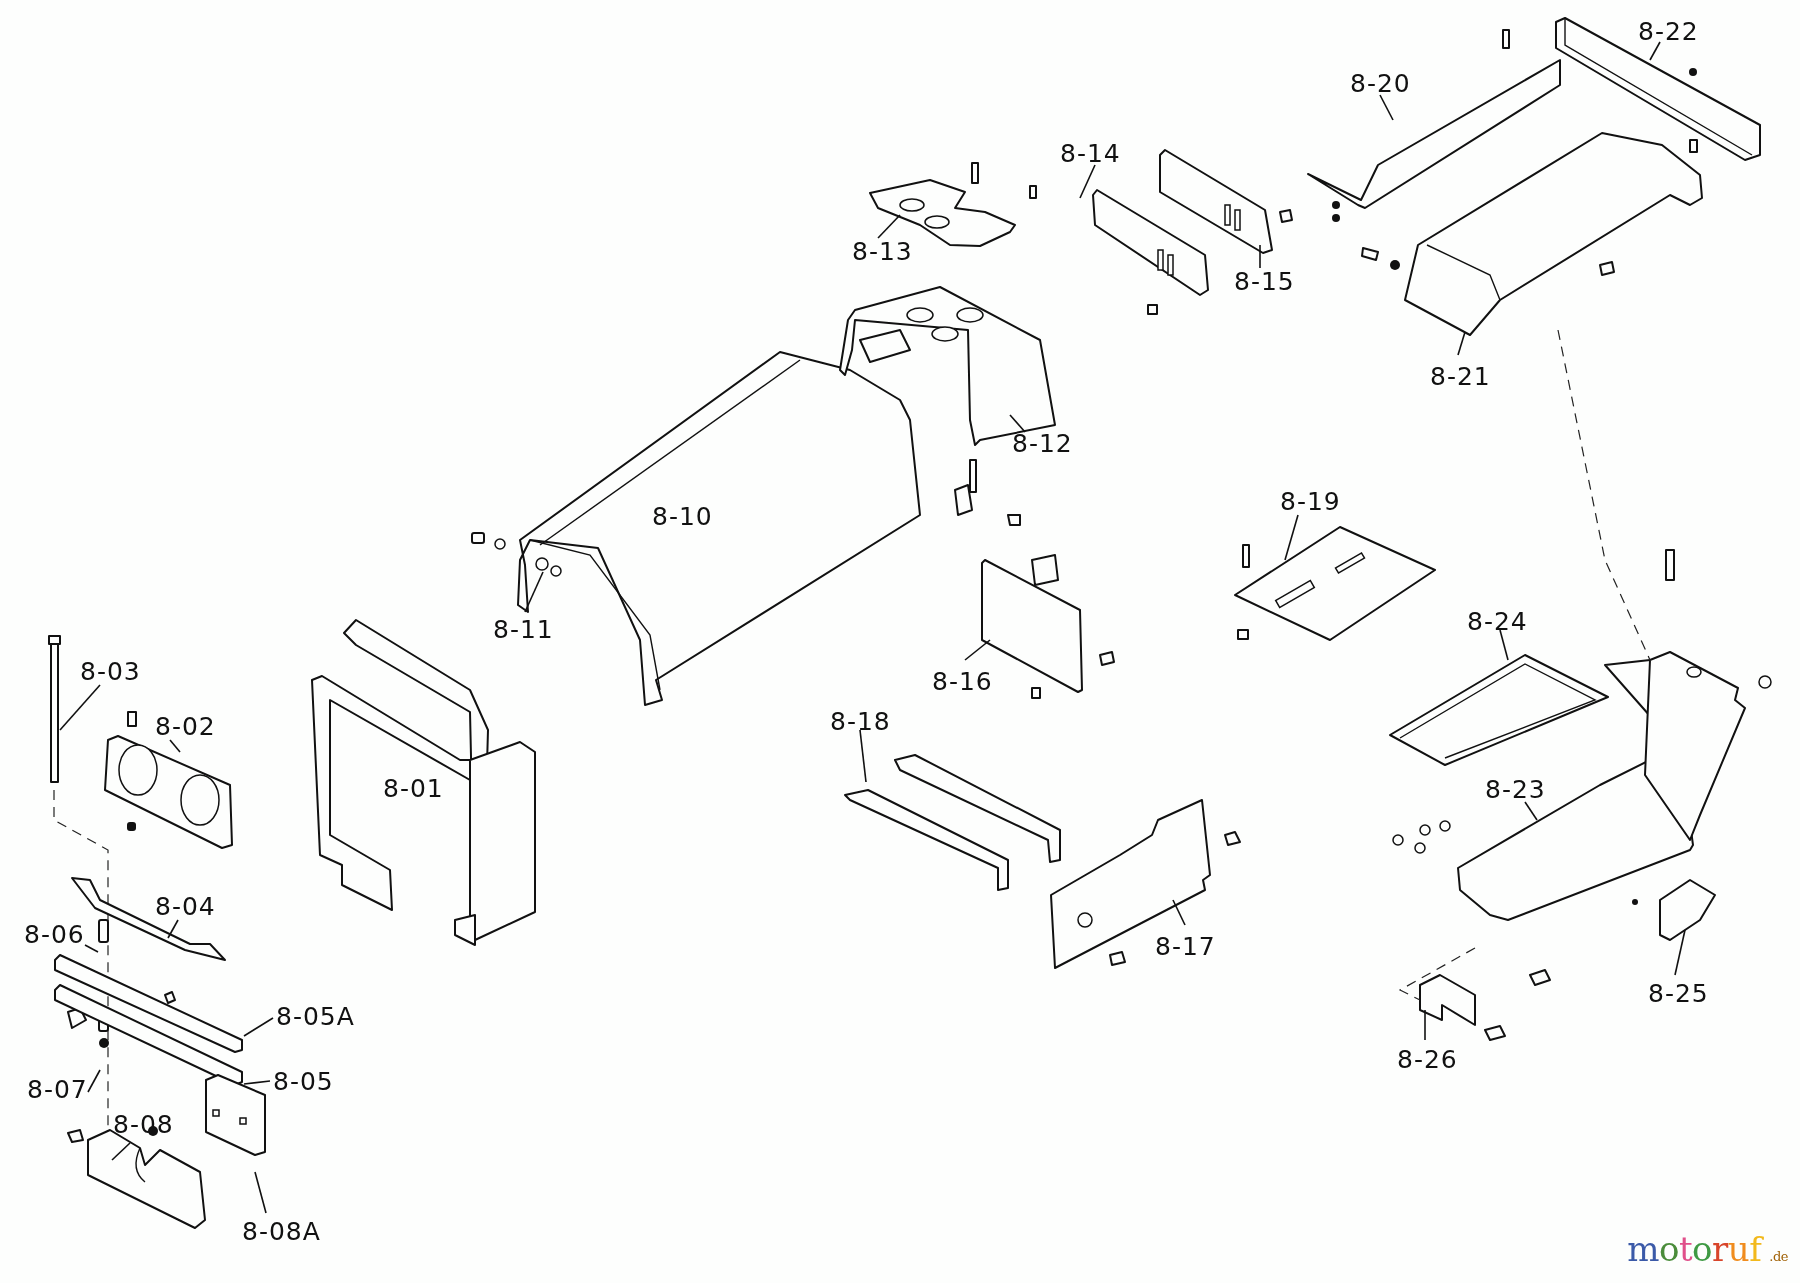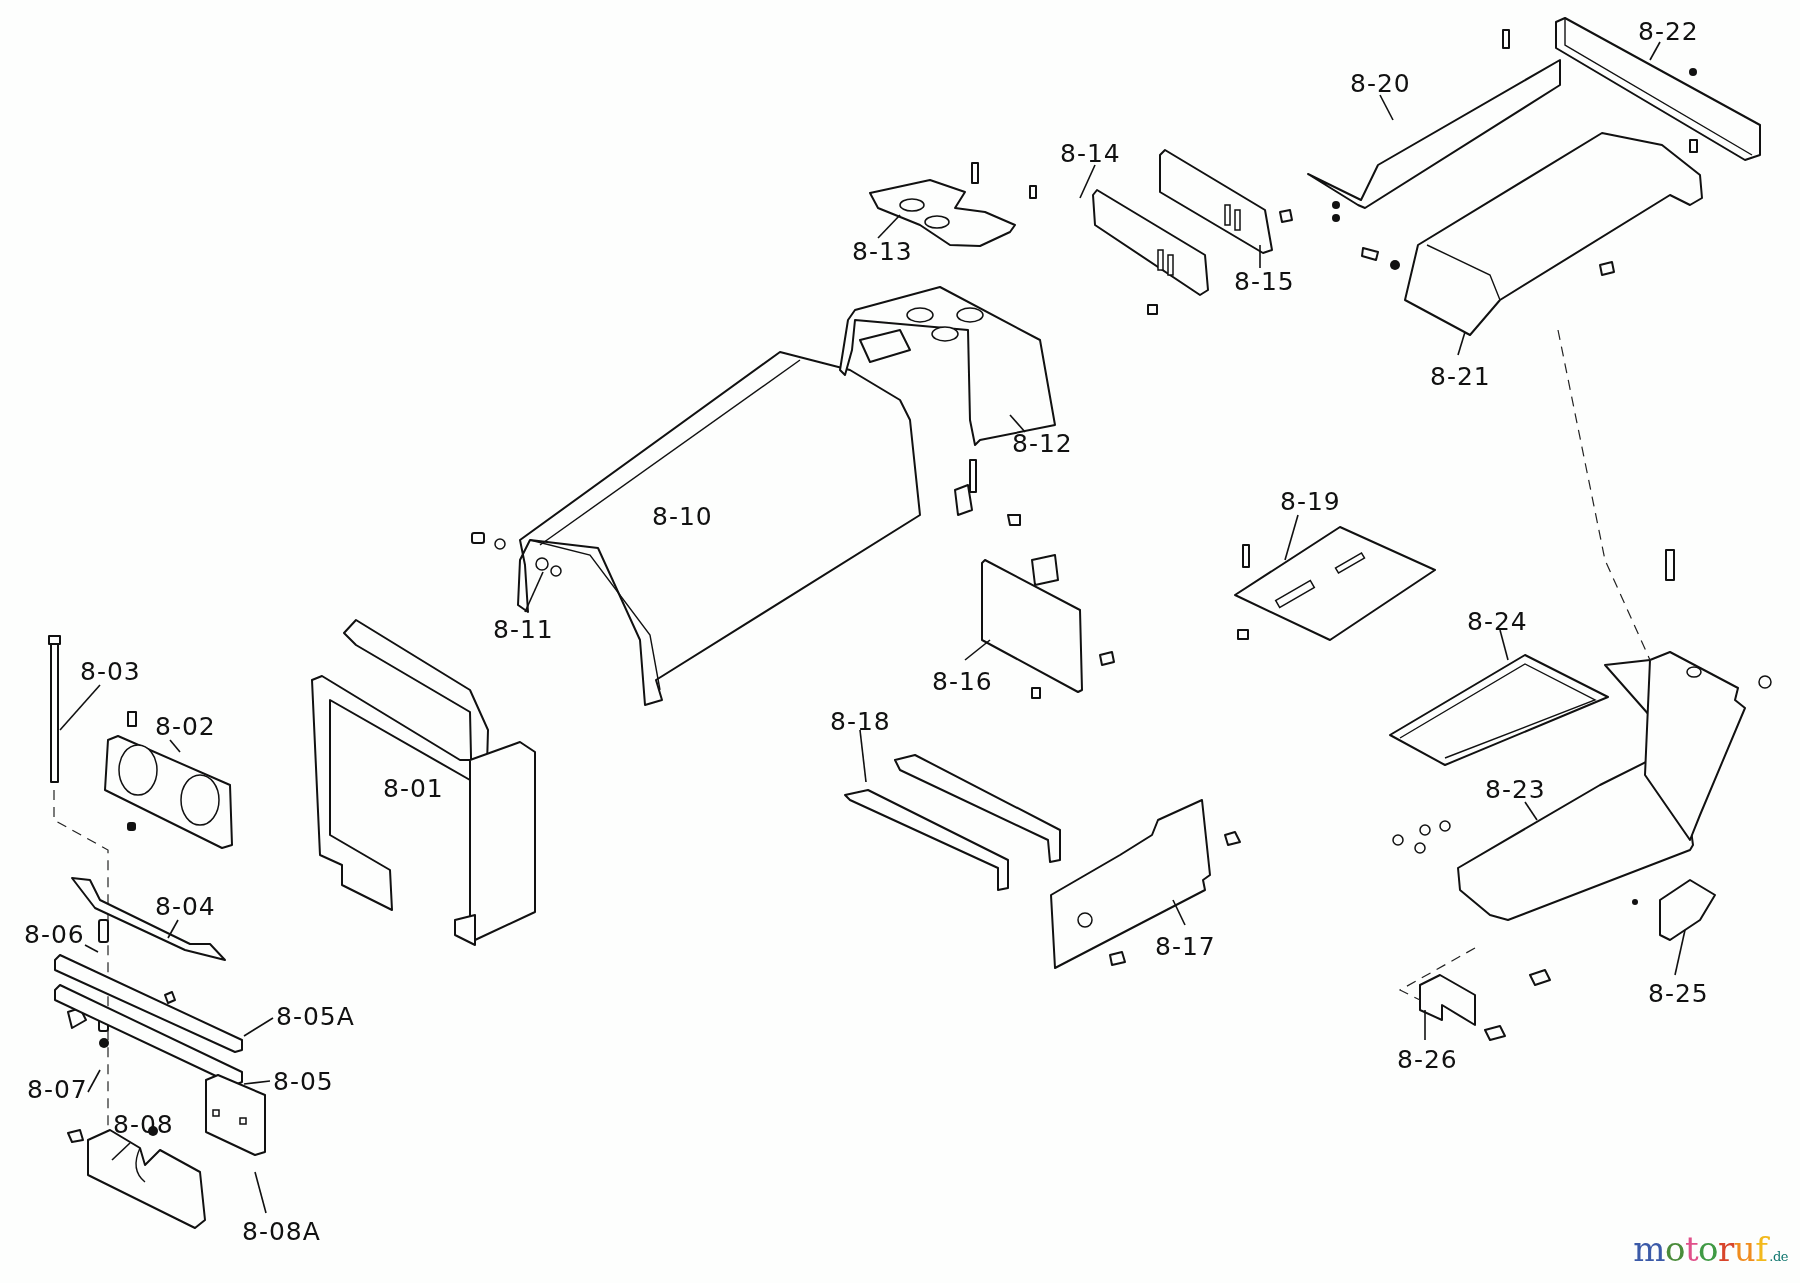--- a/index.html
+++ b/index.html
@@ -7,21 +7,21 @@
   #diagram { position: absolute; left: 0; top: 0; width: 1800px; height: 1283px; }
   .part { fill: #fdfefd; stroke: #111; stroke-width: 2; stroke-linejoin: round; }
   .part-thin { fill: none; stroke: #111; stroke-width: 1.4; }
   .hole { fill: #fdfefd; stroke: #111; stroke-width: 1.5; }
   .dot { fill: #111; }
   .leader { stroke: #111; stroke-width: 1.6; fill: none; }
   .dash { stroke: #222; stroke-width: 1.2; stroke-dasharray: 10 7; fill: none; }
   .lbl { font-family: "DejaVu Sans", sans-serif; font-size: 25px; fill: #111; letter-spacing: 1px; }
   #logo { position: absolute; right: 12px; bottom: 14px; font-family: "DejaVu Serif", serif; font-size: 34px; letter-spacing: -0.5px; }
   #logo span { display: inline-block; }
-  #logo .tld { font-size: 13px; color: #0f766e; margin-left: 2px; }
+  #logo .tld { font-size: 13px; color: #a16207; margin-left: 8px; }
 </style>
 </head>
 <body>
 
 <svg id="diagram" viewBox="0 0 1800 1283" xmlns="http://www.w3.org/2000/svg">
 
   <g>
     <rect class="part" x="51" y="640" width="7" height="142"></rect>
     <rect class="part" x="49" y="636" width="11" height="8"></rect>
     <path class="dash" d="M54 790 L54 820 L108 850 L108 1150"></path>

